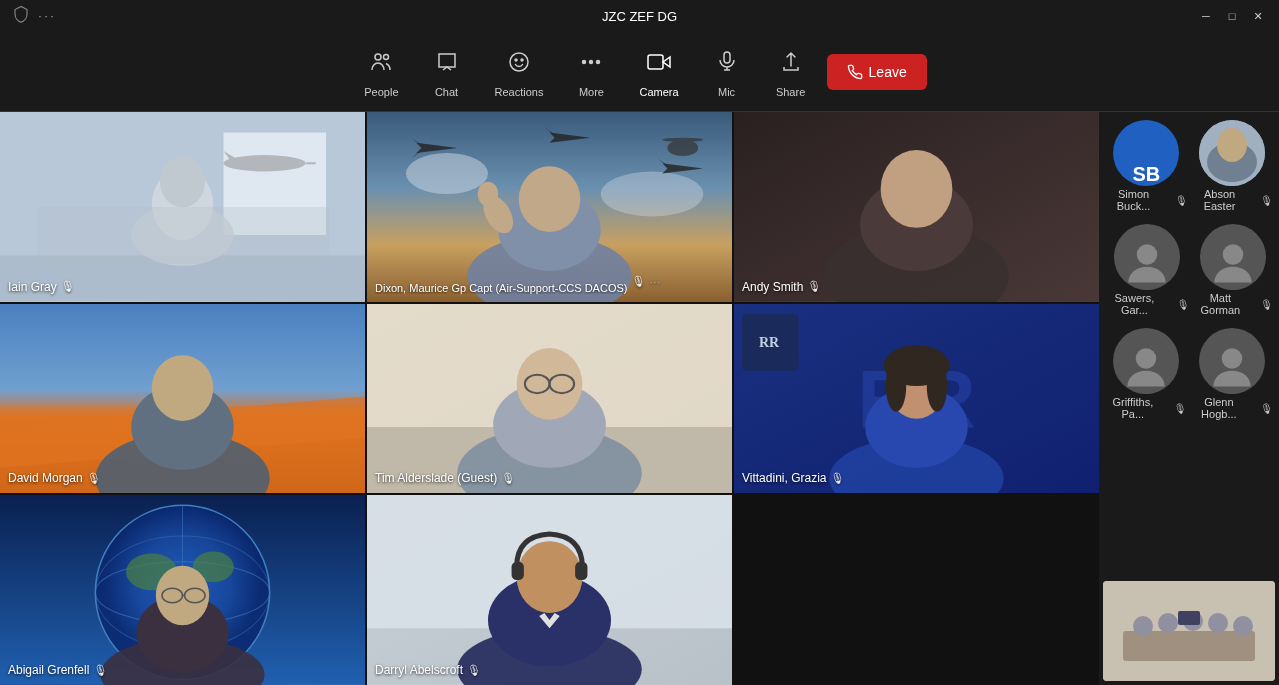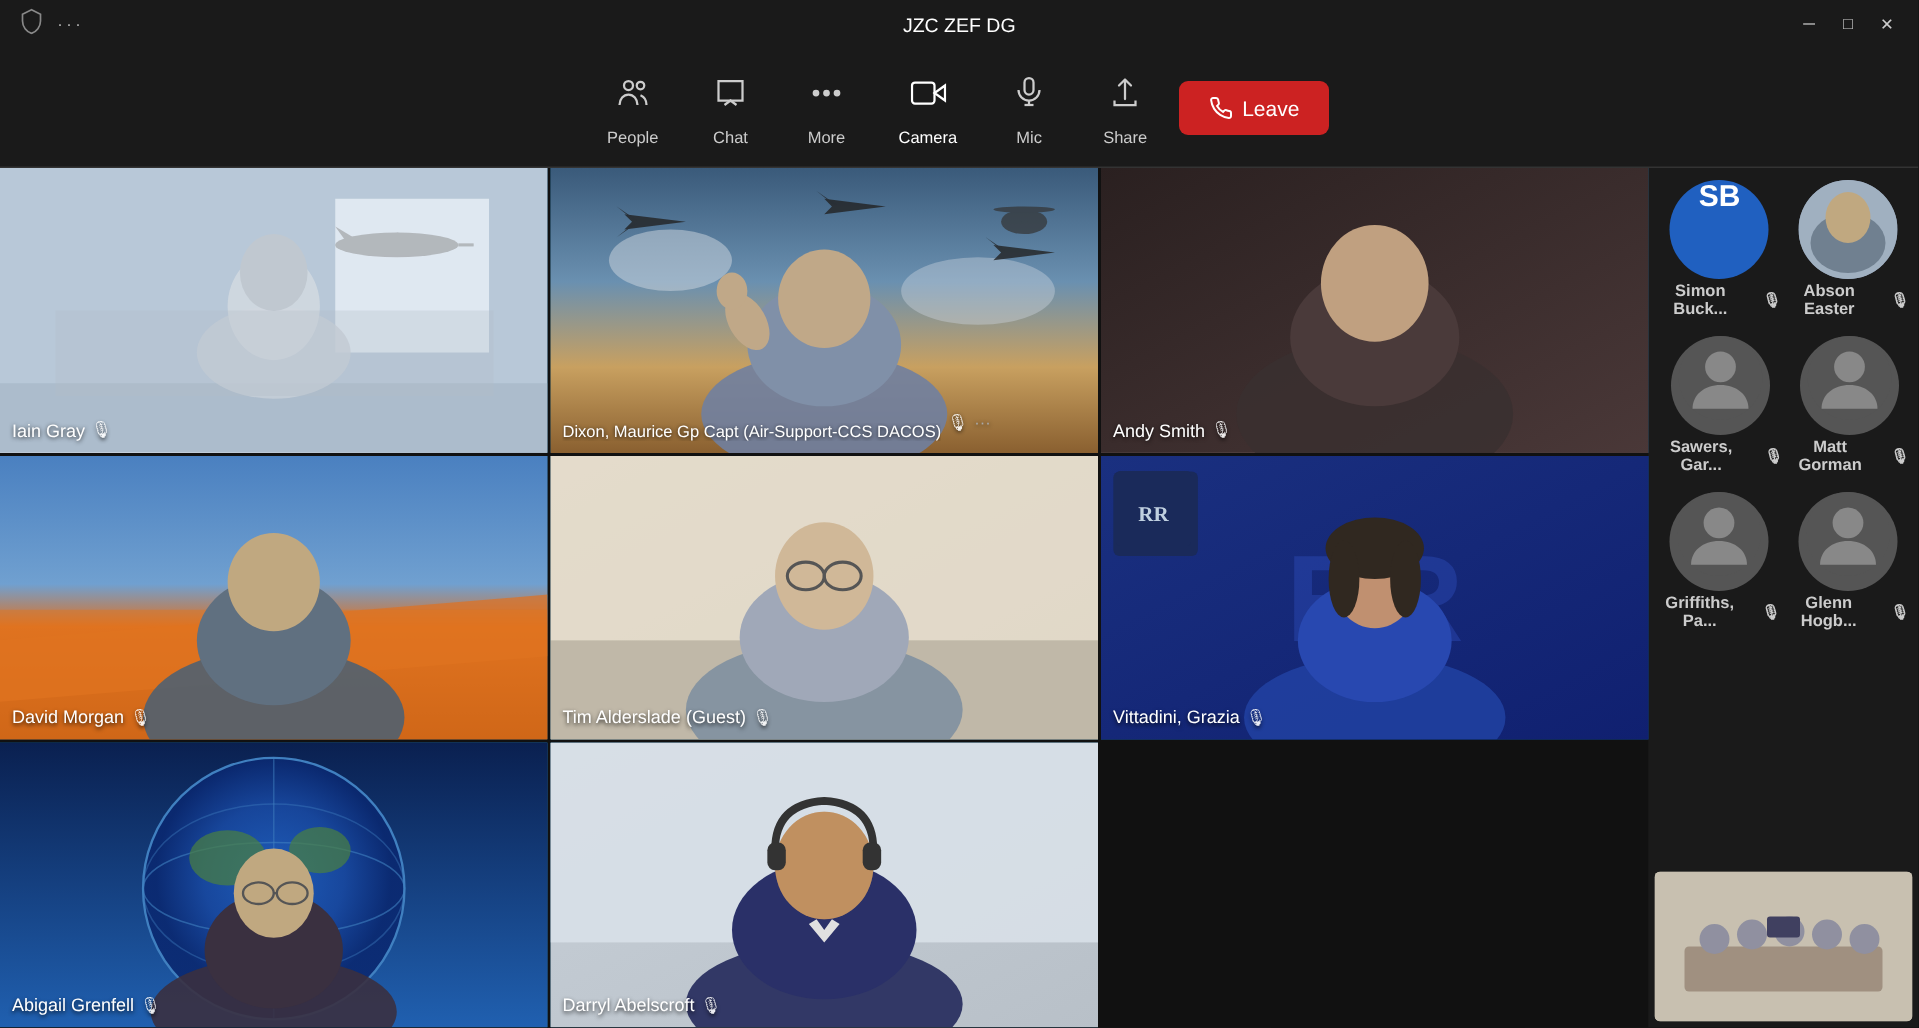--- a/index.html
+++ b/index.html
@@ -249,39 +249,38 @@
       align-items: center;
       gap: 2px;
       padding: 4px 2px;
     }
 
     .side-avatar {
       width: 66px;
       height: 66px;
       border-radius: 50%;
       display: flex;
-      align-items: flex-start;
+      align-items: flex-end;
       justify-content: center;
       font-size: 20px;
       font-weight: 600;
       color: #fff;
       position: relative;
     }
 
     .side-avatar.initials-sb { background: #2060c0; }
     .side-avatar.icon-style { background: #555; }
 
     .side-name {
       font-size: 11px;
       color: #ccc;
       text-align: center;
       display: flex;
       align-items: center;
       gap: 13px;
-      font-weight: bold;
     }
 
     .side-row {
       display: flex;
       justify-content: space-around;
       width: 100%;
     }
 
     
     .bottom-thumbnail {
@@ -344,20 +343,31 @@
     <span class="label">People</span>
   </div>
   <div class="toolbar-item">
     <div class="icon-circle">
       <svg class="toolbar-svg" viewBox="0 0 24 24">
         <path d="M4 4h16v13H4z" stroke="#ccc" rx="2"></path>
         <path d="M8 20l4-3 4 3" stroke="#ccc"></path>
       </svg>
     </div>
     <span class="label">Chat</span>
+  </div>
+  <div class="toolbar-item">
+    <div class="icon-circle">
+      <svg class="toolbar-svg" viewBox="0 0 24 24">
+        <circle cx="12" cy="12" r="9" stroke="#ccc"></circle>
+        <path d="M8.5 14.5s1 2 3.5 2 3.5-2 3.5-2" stroke="#ccc" stroke-linecap="round"></path>
+        <circle cx="9" cy="10" r="1" fill="#ccc"></circle>
+        <circle cx="15" cy="10" r="1" fill="#ccc"></circle>
+      </svg>
+    </div>
+    <span class="label">Reactions</span>
   </div>
   <div class="toolbar-item">
     <div class="icon-circle">
       <svg class="toolbar-svg" viewBox="0 0 24 24">
         <circle cx="5" cy="12" r="1.5" fill="#ccc"></circle>
         <circle cx="12" cy="12" r="1.5" fill="#ccc"></circle>
         <circle cx="19" cy="12" r="1.5" fill="#ccc"></circle>
       </svg>
     </div>
     <span class="label">More</span>

